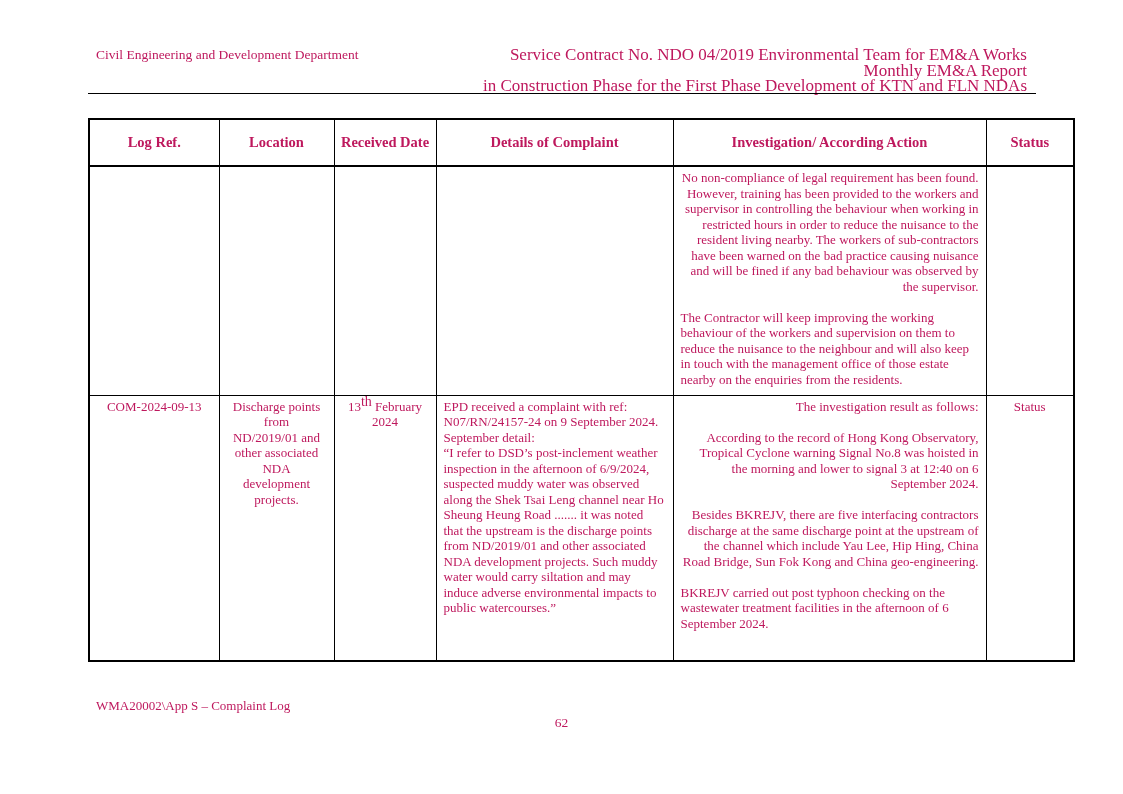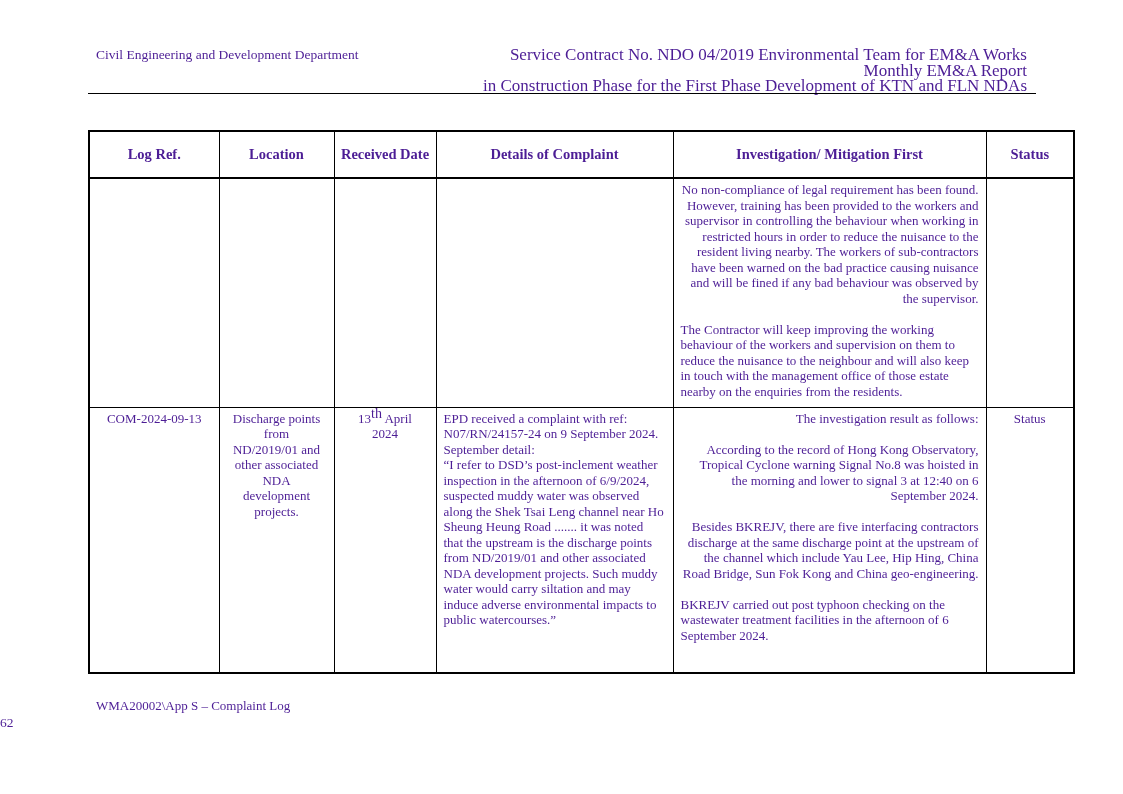--- a/index.html
+++ b/index.html
@@ -1,21 +1,21 @@
 <!DOCTYPE html>
 <html><head>
 <meta charset="utf-8">
 <style>
   html, body { margin: 0; padding: 0; background: #ffffff; }
   .page {
     position: relative;
     width: 1123px;
     height: 742px;
     background: #ffffff;
-    color: #4c1d95;
+    color: #be185d;
     font-family: "Liberation Serif", serif;
     overflow: hidden;
   }
   .header-left {
     position: absolute;
     left: 96px;
     top: 47px;
     font-size: 13.5px;
     white-space: nowrap;
   }
@@ -30,21 +30,21 @@
   .header-rule {
     position: absolute;
     left: 88px;
     width: 948px;
     top: 93px;
     border-top: 1.5px solid #000000;
   }
   table.complaint-table {
     position: absolute;
     left: 88px;
-    top: 130px;
+    top: 118px;
     width: 985px;
     border-collapse: collapse;
     table-layout: fixed;
     border: 2px solid #000000;
   }
   table.complaint-table th,
   table.complaint-table td {
     border: 1px solid #000000;
     font-family: "Liberation Serif", serif;
   }
@@ -73,20 +73,21 @@
     position: absolute;
     left: 96px;
     top: 698px;
     font-size: 13px;
   }
   .footer-page {
     position: absolute;
     left: 0;
     width: 1123px;
     top: 715px;
+    text-align: center;
     font-size: 13.5px;
   }
 </style>
 </head>
 <body>
 
 <div class="page">
 
   <div class="header-left">Civil Engineering and Development Department</div>
 
@@ -106,21 +107,21 @@
       <col style="width:237px">
       <col style="width:313px">
       <col style="width:88px">
     </colgroup>
     <thead>
       <tr>
         <th>Log Ref.</th>
         <th>Location</th>
         <th>Received Date</th>
         <th>Details of Complaint</th>
-        <th>Investigation/ Mitigation First</th>
+        <th>Investigation/ According Action</th>
         <th>Status</th>
       </tr>
     </thead>
     <tbody>
       <tr class="row-1">
         <td class="center"></td>
         <td class="center"></td>
         <td class="center"></td>
         <td></td>
         <td>
@@ -134,21 +135,21 @@
         <td class="center">
           <div>Discharge points</div>
           <div>from</div>
           <div>ND/2019/01 and</div>
           <div>other associated</div>
           <div>NDA</div>
           <div>development</div>
           <div>projects.</div>
         </td>
         <td class="center">
-          <div><span>13</span><sup class="ordinal">th</sup><span> April</span></div>
+          <div><span>13</span><sup class="ordinal">th</sup><span> February</span></div>
           <div>2024</div>
         </td>
         <td>
           <p class="para">EPD received a complaint with ref: N07/RN/24157-24 on 9 September 2024.</p>
           <p class="para">September detail:</p>
           <p class="para">“I refer to DSD’s post-inclement weather inspection in the afternoon of 6/9/2024, suspected muddy water was observed along the Shek Tsai Leng channel near Ho Sheung Heung Road ....... it was noted that the upstream is the discharge points from ND/2019/01 and other associated NDA development projects. Such muddy water would carry siltation and may induce adverse environmental impacts to public watercourses.”</p>
         </td>
         <td>
           <p class="para-gap">The investigation result as follows:</p>
           <p class="para-gap">According to the record of Hong Kong Observatory, Tropical Cyclone warning Signal No.8 was hoisted in the morning and lower to signal 3 at 12:40 on 6 September 2024.</p>

